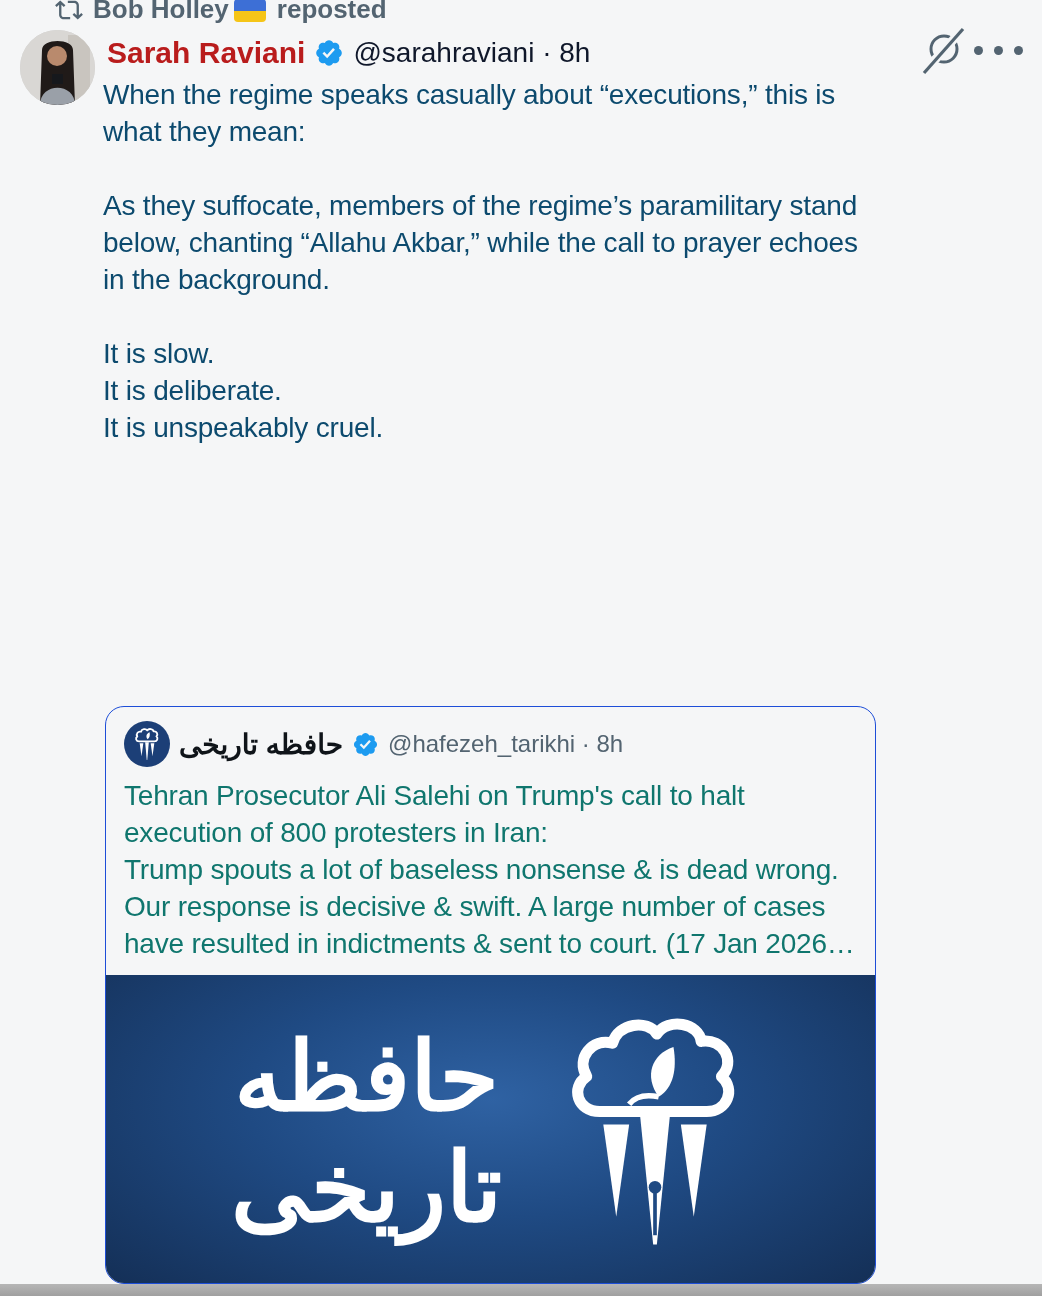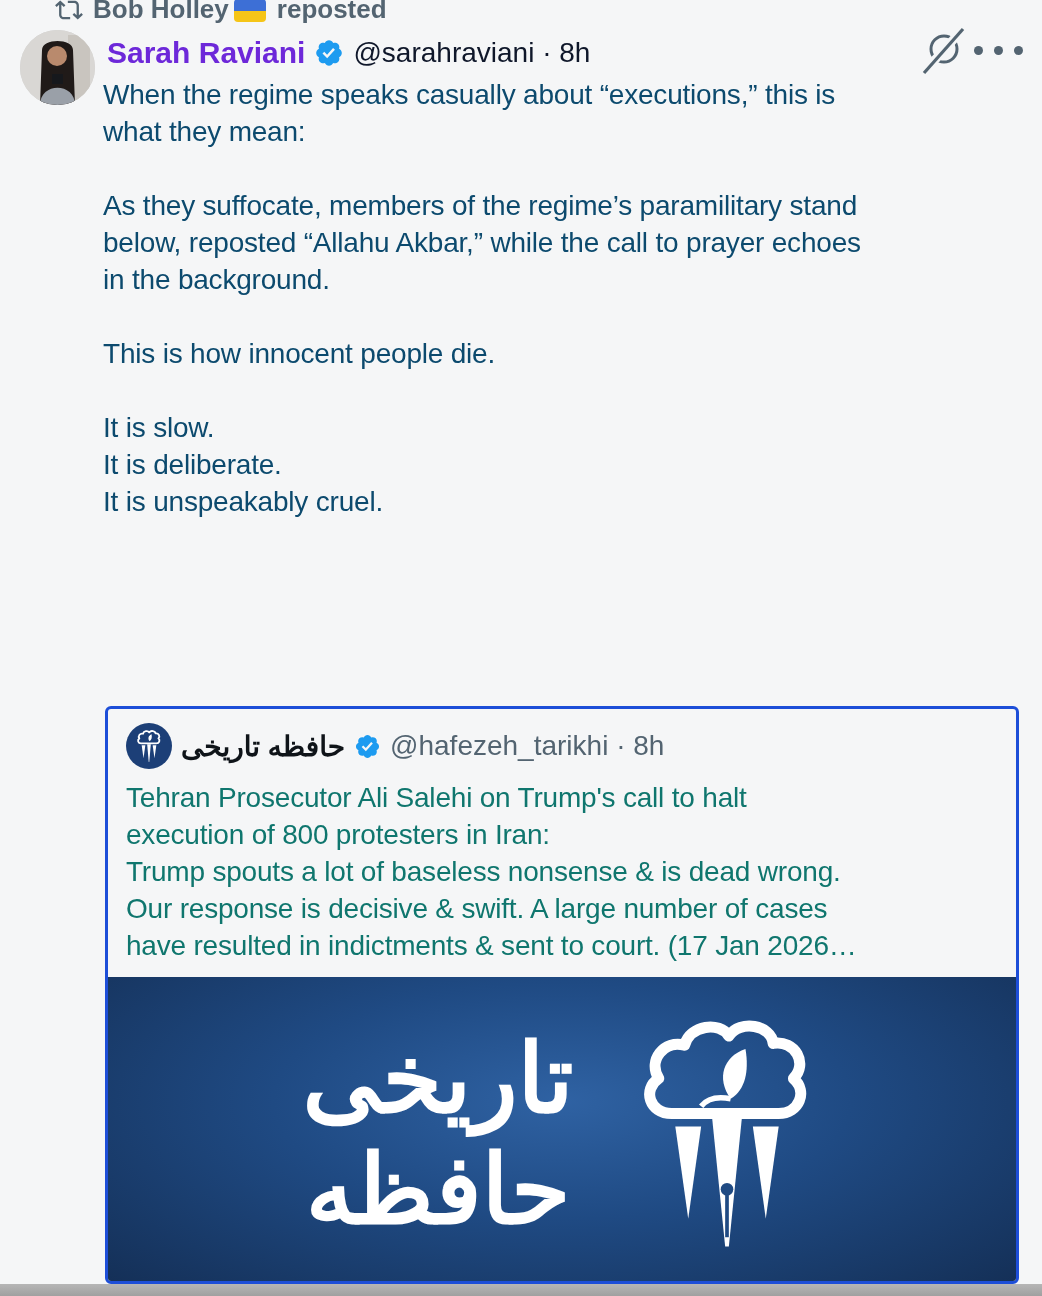--- a/index.html
+++ b/index.html
@@ -15,38 +15,38 @@
   .repost-row{left:55px;top:-6px;display:flex;align-items:center;gap:10px;color:#536471;}
   .repost-row .rtext{font-size:26px;font-weight:bold;display:flex;align-items:center;}
   .ua-flag{display:inline-block;width:32px;height:23px;border-radius:4px;overflow:hidden;margin:2px 2px 0 5px;}
   .ua-flag .b{height:50%;background:#3d6fd6;}
   .ua-flag .y{height:50%;background:#f5c518;}
   .repost-row .action{margin-left:9px;}
 
   
   .main-avatar{left:20px;top:30px;width:75px;height:75px;border-radius:50%;overflow:hidden;background:#cfcfcf;}
   .author-row{left:107px;top:36px;display:flex;align-items:center;gap:9px;white-space:nowrap;}
-  .author-name{font-size:30px;font-weight:bold;color:#6d28d9;}
+  .author-name{font-size:30px;font-weight:bold;color:#b91c1c;}
   .author-meta{font-size:28px;color:#0f172a;}
   .grok-wrap{left:920px;top:26px;width:48px;height:50px;}
   .dots{left:974px;top:46px;display:flex;gap:11px;}
   .dots i{width:9px;height:9px;border-radius:50%;background:#536471;}
 
   
   .tweet-body{left:103px;top:76px;width:910px;color:#0c4a6e;}
   .tweet-par{font-size:28px;line-height:37px;letter-spacing:-0.2px;white-space:pre-line;margin:0 0 37px 0;}
   .tweet-par:last-child{margin-bottom:16px;}
 
   
-  .quote-card{left:105px;top:706px;width:914px;height:578px;border:3px solid #1d4ed8;border-radius:6px;overflow:hidden;background:#f5f6f7;box-sizing:border-box;}
+  .quote-card{left:105px;top:706px;width:771px;height:578px;border:1px solid #1d4ed8;border-radius:19px;overflow:hidden;background:#f5f6f7;box-sizing:border-box;}
   .quote-pad{padding:14px 18px 0 18px;}
   .quote-header{display:flex;align-items:center;gap:9px;white-space:nowrap;}
   .q-avatar{width:46px;height:46px;border-radius:50%;background:#1c3f77;display:flex;align-items:center;justify-content:center;flex:0 0 auto;}
   .q-name{font-size:28px;font-weight:bold;color:#0f1419;}
-  .q-meta{font-size:28px;color:#536471;}
+  .q-meta{font-size:24px;color:#536471;}
   .quote-text{margin-top:10px;font-size:28px;line-height:37px;letter-spacing:-0.2px;color:#0f766e;white-space:pre-line;}
   .quote-image{margin-top:13px;width:100%;height:310px;
     background:radial-gradient(ellipse at 50% 40%, #2f62a3 0%, #1f4a83 45%, #142f56 100%);
     display:flex;align-items:center;justify-content:center;gap:58px;}
   .img-fa{color:#ffffff;font-weight:800;font-size:96px;line-height:1.16;text-align:center;padding-top:4px;}
 
   
   .bottom-strip{left:0;top:1284px;width:1042px;height:12px;background:linear-gradient(#b6b6b6,#a0a0a0);}
 </style>
 </head>
@@ -95,23 +95,22 @@
 <div class="abs dots">
   <i></i>
     <i></i>
     <i></i>
 </div>
 
 <div class="abs tweet-body">
   <p class="tweet-par">When the regime speaks casually about “executions,” this is
 what they mean:</p>
   <p class="tweet-par">As they suffocate, members of the regime’s paramilitary stand
-below, reposted “Allahu Akbar,” while the call to prayer echoes
+below, chanting “Allahu Akbar,” while the call to prayer echoes
 in the background.</p>
-  <p class="tweet-par">This is how innocent people die.</p>
   <p class="tweet-par">It is slow.
 It is deliberate.
 It is unspeakably cruel.</p>
 </div>
 
 <div class="abs quote-card">
   <div class="quote-pad">
     <div class="quote-header">
       <span class="q-avatar">
         <svg width="34" height="34" viewBox="0 0 100 130">
@@ -129,22 +128,22 @@
       <span class="q-meta">@hafezeh_tarikhi · 8h</span>
     </div>
     <div class="quote-text">Tehran Prosecutor Ali Salehi on Trump's call to halt
 execution of 800 protesters in Iran:
 Trump spouts a lot of baseless nonsense &amp; is dead wrong.
 Our response is decisive &amp; swift. A large number of cases
 have resulted in indictments &amp; sent to court. (17 Jan 2026…</div>
   </div>
   <div class="quote-image">
     <div class="img-fa" dir="rtl">
+      <div>حافظه</div>
       <div>تاریخی</div>
-      <div>حافظه</div>
     </div>
     <svg width="190" height="240" viewBox="0 0 100 130">
       <path d="M20 55 C8 55 4 42 13 36 C7 26 16 15 27 18 C30 7 46 5 51 13 C57 4 74 7 75 17 C87 15 94 28 86 36 C94 43 89 55 78 55 Z" fill="none" stroke="#fff" stroke-width="6" stroke-linejoin="round"></path>
       <path d="M52 47 C44 36 48 24 60 20 C62 32 60 42 52 47 Z" fill="#fff"></path>
       <path d="M52 47 C47 46 40 46 36 51" fill="none" stroke="#fff" stroke-width="3"></path>
       <polygon points="22,62 36,62 29,112" fill="#fff"></polygon>
       <polygon points="64,62 78,62 71,112" fill="#fff"></polygon>
       <path d="M42 58 L58 58 L51 127 L49 127 Z" fill="#fff"></path>
       <circle cx="50" cy="96" r="3.4" fill="#1f4a83"></circle>
       <line x1="50" y1="99" x2="50" y2="122" stroke="#1f4a83" stroke-width="2"></line>

